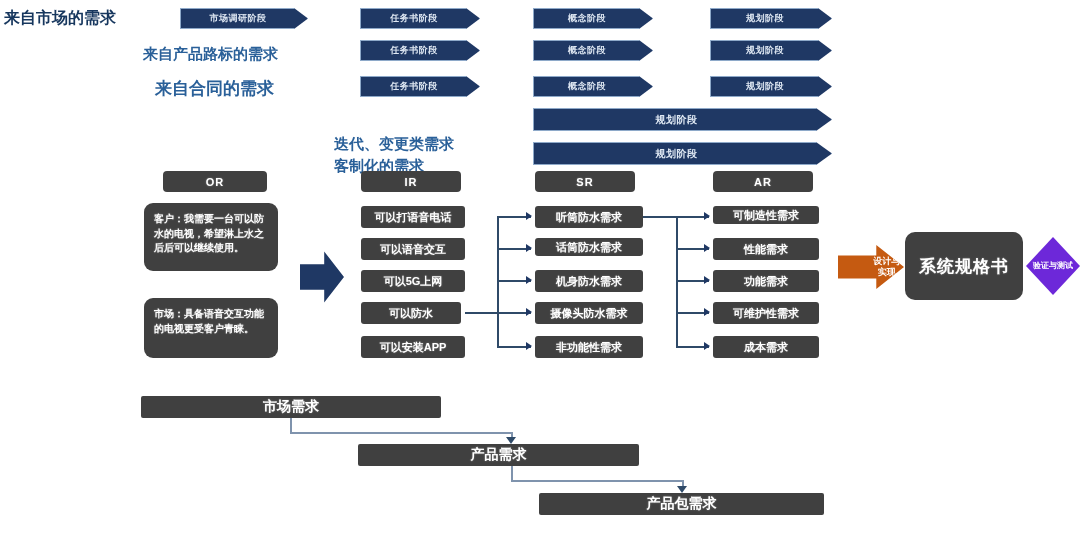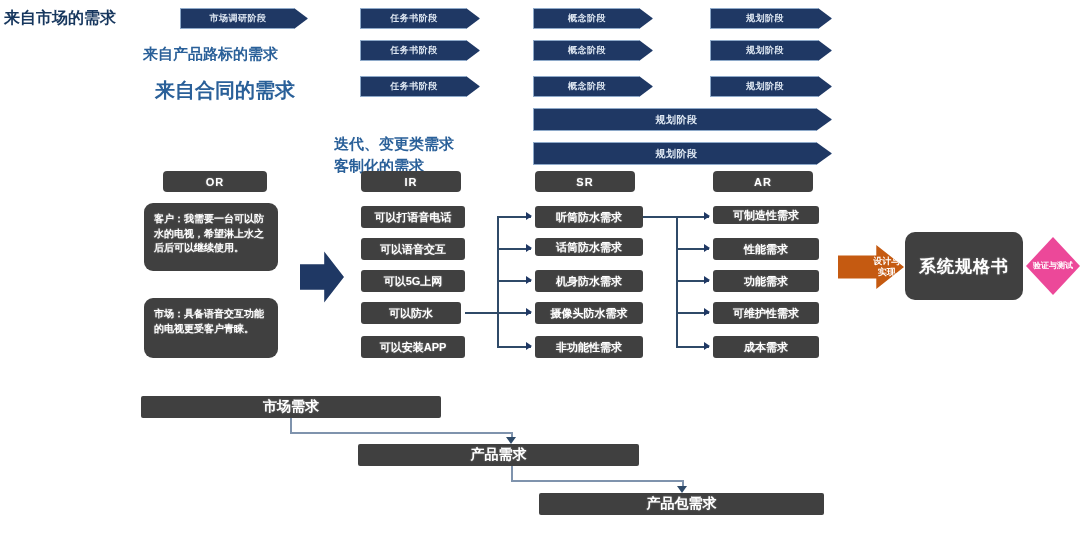--- a/index.html
+++ b/index.html
@@ -110,40 +110,40 @@
     text-align:center;
     clip-path:polygon(0 26%, 58% 26%, 58% 4%, 100% 50%, 58% 96%, 58% 74%, 0 74%);
     display:flex;
     align-items:center;
     padding-left:4px;
   }
   .orangearrow span { display:block; width:56%; }
 
   
   .diamond {
-    background:#ec4899;
+    background:#6d28d9;
     clip-path:polygon(50% 0, 100% 50%, 50% 100%, 0 50%);
     color:#ffffff;
     font-size:8px;
     font-weight:bold;
     line-height:1.3;
     display:flex;
     align-items:center;
     justify-content:center;
     text-align:center;
   }
 </style>
 </head>
 <body>
 
 <div id="stage">
 
   <div class="abs lbl dark" style="left:4px;  top:10px;  font-size:16px;">来自市场的需求</div>
   <div class="abs lbl mid" style="left:143px;top:46px;  font-size:15px;">来自产品路标的需求</div>
-  <div class="abs lbl mid" style="left:155px;top:80px;  font-size:20px;">来自合同的需求</div>
+  <div class="abs lbl mid" style="left:155px;top:80px;  font-size:17px;">来自合同的需求</div>
   <div class="abs lbl mid" style="left:334px;top:120px; font-size:15px;margin-top:38px;">客制化的需求</div>
   <div class="abs lbl mid" style="left:334px;top:136px; font-size:15px;">迭代、变更类需求</div>
 
   <div class="abs chev" style="left:180px;top:8px;width:128px;height:21px;">市场调研阶段</div>
 
   <div class="abs chev" style="left:360px;top:8px; width:120px;height:21px;">任务书阶段</div>
   <div class="abs chev" style="left:360px;top:40px;width:120px;height:21px;">任务书阶段</div>
   <div class="abs chev" style="left:360px;top:76px;width:120px;height:21px;">任务书阶段</div>
 
   <div class="abs chev" style="left:533px;top:8px; width:120px;height:21px;">概念阶段</div>

